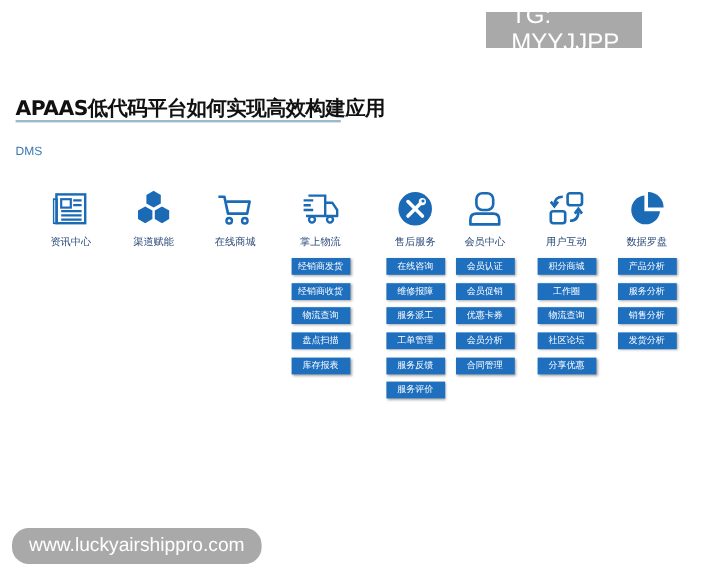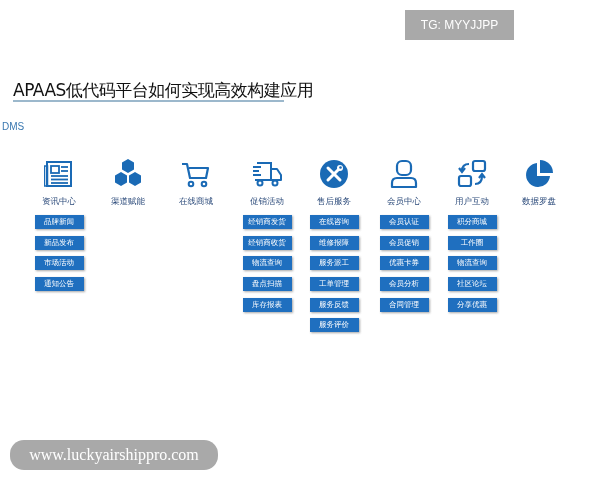--- a/index.html
+++ b/index.html
@@ -4,34 +4,34 @@
   <style>
     html, body { margin: 0; padding: 0; }
     body {
       width: 600px; height: 480px; position: relative; overflow: hidden;
       background: #ffffff;
       font-family: "DejaVu Sans", "Liberation Sans", sans-serif;
     }
     .watermark-top {
       position: absolute; left: 405px; top: 10px; width: 109px; height: 30px;
       background: #a9a9a9; color: #ffffff;
-      font-family: "Liberation Sans", sans-serif; font-size: 12px;
-      display: flex; align-items: center; justify-content: center;
+      font-family: "Liberation Sans", sans-serif; font-size: 20px;
+      display: flex; align-items: center; justify-content: center; padding-left: 21px;
     }
     .title {
       position: absolute; left: 13px; top: 79px;
-      font-size: 17px; font-weight: normal; color: #111111;
+      font-size: 17px; font-weight: bold; color: #111111;
       letter-spacing: -0.5px; white-space: nowrap; text-align: right;
     }
     .title-underline {
       position: absolute; left: 13px; top: 100px; width: 271px; height: 2px;
       background: #9cb8cc;
     }
     .subtitle {
-      position: absolute; left: 2px; top: 121px;
+      position: absolute; left: 13px; top: 121px;
       font-size: 10px; color: #3a78b0;
       font-family: "Liberation Sans", sans-serif;
     }
     .col {
       position: absolute; top: 158px; width: 60px;
       display: flex; flex-direction: column; align-items: center;
     }
     .col-icon {
       width: 32px; height: 32px; display: flex; align-items: center; justify-content: center;
     }
@@ -43,21 +43,21 @@
     }
     .btn {
       width: 49px; height: 14px; background: #1f6fbf; color: #ffffff;
       font-size: 7.5px; display: flex; align-items: center; justify-content: center;
       box-shadow: 1px 1px 2px rgba(60,60,60,0.45);
       white-space: nowrap; cursor: pointer;
     }
     .watermark-bottom {
       position: absolute; left: 10px; top: 440px; width: 208px; height: 30px;
       background: #a9a9a9; color: #ffffff;
-      font-family: Liberation Serif, serif; font-size: 16px;
+      font-family: Liberation Sans, sans-serif; font-size: 16px;
       display: flex; align-items: center; justify-content: center; border-radius: 14px;
     }
   </style>
 </head>
 <body>
 
 <div class="watermark-top">TG: MYYJJPP</div>
 
 <div class="title">APAAS低代码平台如何实现高效构建应用</div>
 <div class="title-underline"></div>
@@ -70,26 +70,20 @@
       <rect x="0.5" y="7" width="3" height="20" fill="none" stroke="#1a6ab5" stroke-width="1.5"></rect>
       <rect x="7" y="7" width="8" height="7" fill="none" stroke="#1a6ab5" stroke-width="1.8"></rect>
       <line x1="17" y1="8" x2="24" y2="8" stroke="#1a6ab5" stroke-width="1.8"></line>
       <line x1="17" y1="12" x2="24" y2="12" stroke="#1a6ab5" stroke-width="1.8"></line>
       <line x1="7" y1="17" x2="24" y2="17" stroke="#1a6ab5" stroke-width="1.8"></line>
       <line x1="7" y1="20.5" x2="24" y2="20.5" stroke="#1a6ab5" stroke-width="1.8"></line>
       <line x1="7" y1="24" x2="24" y2="24" stroke="#1a6ab5" stroke-width="1.8"></line>
     </svg>
   </div>
   <div class="col-label">资讯中心</div>
-  <div class="btns">
-    <div class="btn">品牌新闻</div>
-    <div class="btn">新品发布</div>
-    <div class="btn">市场活动</div>
-    <div class="btn">通知公告</div>
-  </div>
 </div>
 
 <div class="col" style="left:98px;">
   <div class="col-icon">
     <svg width="32" height="32" viewBox="0 0 32 32">
       <polygon points="16,1 22,4.5 22,11.5 16,15 10,11.5 10,4.5" fill="#1a6ab5"></polygon>
       <polygon points="9,14 15,17.5 15,24.5 9,28 3,24.5 3,17.5" fill="#1a6ab5"></polygon>
       <polygon points="23,14 29,17.5 29,24.5 23,28 17,24.5 17,17.5" fill="#1a6ab5"></polygon>
     </svg>
   </div>
@@ -112,31 +106,31 @@
     <svg width="32" height="32" viewBox="0 0 32 32">
       <line x1="2" y1="9" x2="10" y2="9" stroke="#1a6ab5" stroke-width="2"></line>
       <line x1="2" y1="13" x2="8" y2="13" stroke="#1a6ab5" stroke-width="2"></line>
       <line x1="2" y1="17" x2="10" y2="17" stroke="#1a6ab5" stroke-width="2"></line>
       <polyline points="6,5 20,5 20,22" fill="none" stroke="#1a6ab5" stroke-width="2"></polyline>
       <polyline points="20,11 26,11 30,17 30,22 4,22" fill="none" stroke="#1a6ab5" stroke-width="2" stroke-linejoin="round"></polyline>
       <circle cx="9" cy="25" r="2.5" fill="#fff" stroke="#1a6ab5" stroke-width="2"></circle>
       <circle cx="24" cy="25" r="2.5" fill="#fff" stroke="#1a6ab5" stroke-width="2"></circle>
     </svg>
   </div>
-  <div class="col-label">促销活动</div>
+  <div class="col-label">掌上物流</div>
   <div class="btns">
     <div class="btn">经销商发货</div>
     <div class="btn">经销商收货</div>
     <div class="btn">物流查询</div>
     <div class="btn">盘点扫描</div>
     <div class="btn">库存报表</div>
   </div>
 </div>
 
-<div class="col" style="left:304px;">
+<div class="col" style="left:316px;">
   <div class="col-icon">
     <svg width="30" height="30" viewBox="0 0 30 30">
       <circle cx="15" cy="15" r="14" fill="#1a6ab5"></circle>
       <line x1="9" y1="9" x2="21" y2="21" stroke="#fff" stroke-width="3" stroke-linecap="round"></line>
       <line x1="21" y1="9" x2="9" y2="21" stroke="#fff" stroke-width="3" stroke-linecap="round"></line>
       <circle cx="21" cy="9" r="3" fill="#fff"></circle>
       <circle cx="21.5" cy="8.5" r="1.3" fill="#1a6ab5"></circle>
     </svg>
   </div>
   <div class="col-label">售后服务</div>
@@ -189,15 +183,21 @@
 </div>
 
 <div class="col" style="left:509px;">
   <div class="col-icon">
     <svg width="30" height="30" viewBox="0 0 30 30">
       <path d="M13,4 A12,12 0 1 0 26,17 L13,17 Z" fill="#1a6ab5"></path>
       <path d="M16,1 A13,13 0 0 1 29,14 L16,14 Z" fill="#1a6ab5"></path>
     </svg>
   </div>
   <div class="col-label">数据罗盘</div>
+  <div class="btns">
+    <div class="btn">产品分析</div>
+    <div class="btn">服务分析</div>
+    <div class="btn">销售分析</div>
+    <div class="btn">发货分析</div>
+  </div>
 </div>
 
 <div class="watermark-bottom">www.luckyairshippro.com</div>
 
 </body></html>

